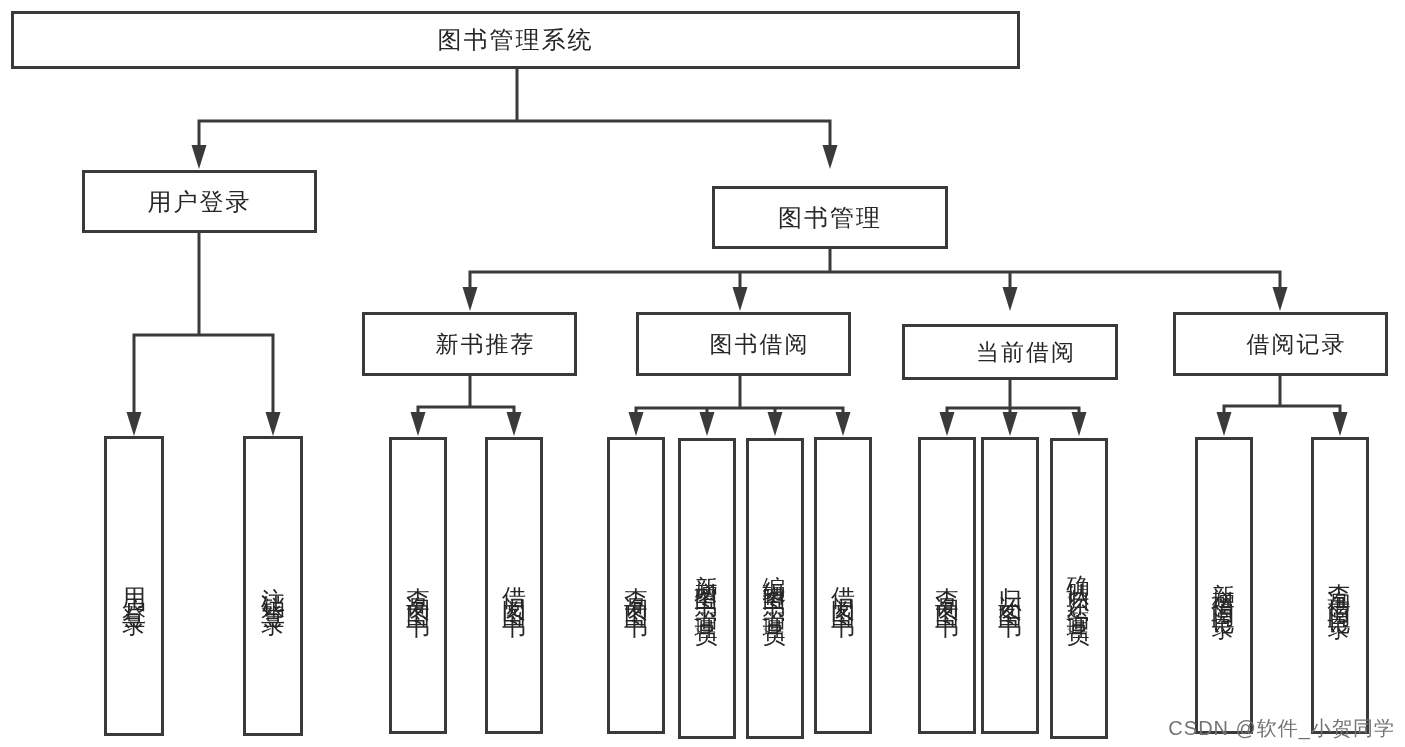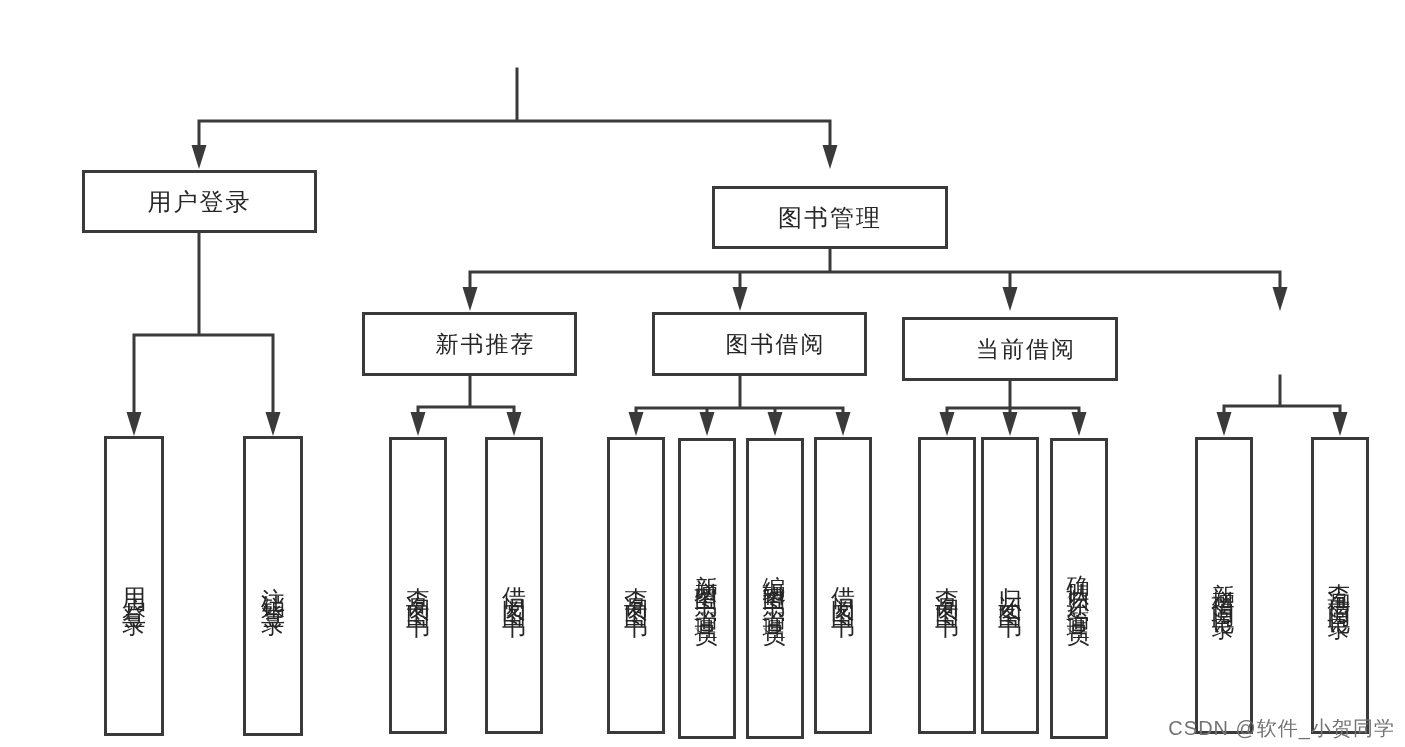--- a/index.html
+++ b/index.html
@@ -84,36 +84,42 @@
 
       <polygon points="939.5,412 954.5,412 947,436"></polygon>
       <polygon points="1002.5,412 1017.5,412 1010,436"></polygon>
       <polygon points="1071.5,412 1086.5,412 1079,436"></polygon>
 
       <polygon points="1216.5,412 1231.5,412 1224,436"></polygon>
       <polygon points="1332.5,412 1347.5,412 1340,436"></polygon>
     </g>
   </svg>
 
+  <div class="box lvl1" style="left:11px;top:11px;width:1009px;height:58px">
+    <span>图书管理系统</span>
+  </div>
 
   <div class="box lvl2" style="left:82px;top:170px;width:235px;height:63px">
     <span>用户登录</span>
   </div>
   <div class="box lvl2" style="left:712px;top:186px;width:236px;height:63px">
     <span>图书管理</span>
   </div>
 
   <div class="box lvl3" style="left:362px;top:312px;width:215px;height:64px">
     <span>新书推荐</span>
   </div>
-  <div class="box lvl3" style="left:652px;top:312px;width:215px;height:64px">
+  <div class="box lvl3" style="left:636px;top:312px;width:215px;height:64px">
     <span>图书借阅</span>
   </div>
-  <div class="box lvl3" style="left:902px;top:317px;width:216px;height:64px">
+  <div class="box lvl3" style="left:902px;top:324px;width:216px;height:56px">
     <span>当前借阅</span>
+  </div>
+  <div class="box lvl3" style="left:1173px;top:312px;width:215px;height:64px">
+    <span>借阅记录</span>
   </div>
 
   <div class="box leaf" style="left:104px;top:436px;width:60px;height:300px">
     <span>用户登录</span>
   </div>
   <div class="box leaf" style="left:243px;top:436px;width:60px;height:300px">
     <span>注销登录</span>
   </div>
 
   <div class="box leaf" style="left:389px;top:437px;width:58px;height:297px">

